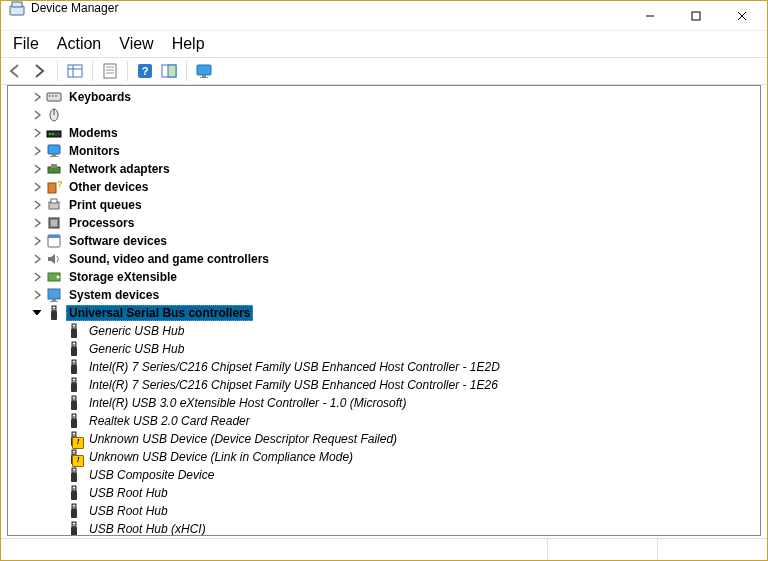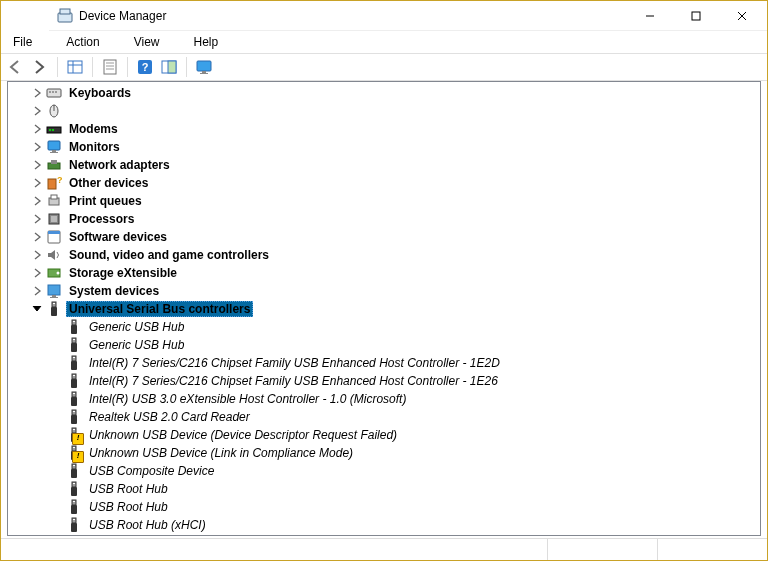--- a/index.html
+++ b/index.html
@@ -11,35 +11,33 @@
     width: 768px;
     height: 561px;
     border: 1px solid #c9a227;
     display: flex;
     flex-direction: column;
     overflow: hidden;
   }
   .titlebar {
     height: 30px;
     display: flex;
-    align-items: center;
     padding: 0 2px 0 8px;
     border-bottom: 1px solid #eee;
     background: #fff;
-    margin-left: 48px;
   }
   .titlebar .app-icon { width: 16px; height: 16px; margin-right: 6px; display:flex;align-items:center;justify-content:center;}
   .titlebar .title { flex:1; font-size: 12px; color:#000;}
   .win-controls { display:flex; }
   .win-btn { width:46px; height:30px; display:flex; align-items:center; justify-content:center; color:#000; }
   .menubar {
     display:flex;
-    gap: 18px;
+    gap: 2px;
     padding: 2px 4px;
-    font-size: 12px;
+    font-size: 16px;
   }
   .menubar .menu-item { padding: 2px 8px; }
   .toolbar {
     display:flex;
     align-items:center;
     gap: 2px;
     padding: 2px 4px;
     border-top: 1px solid #e0e0e0;
     border-bottom: 1px solid #e0e0e0;
     background:#fff;

